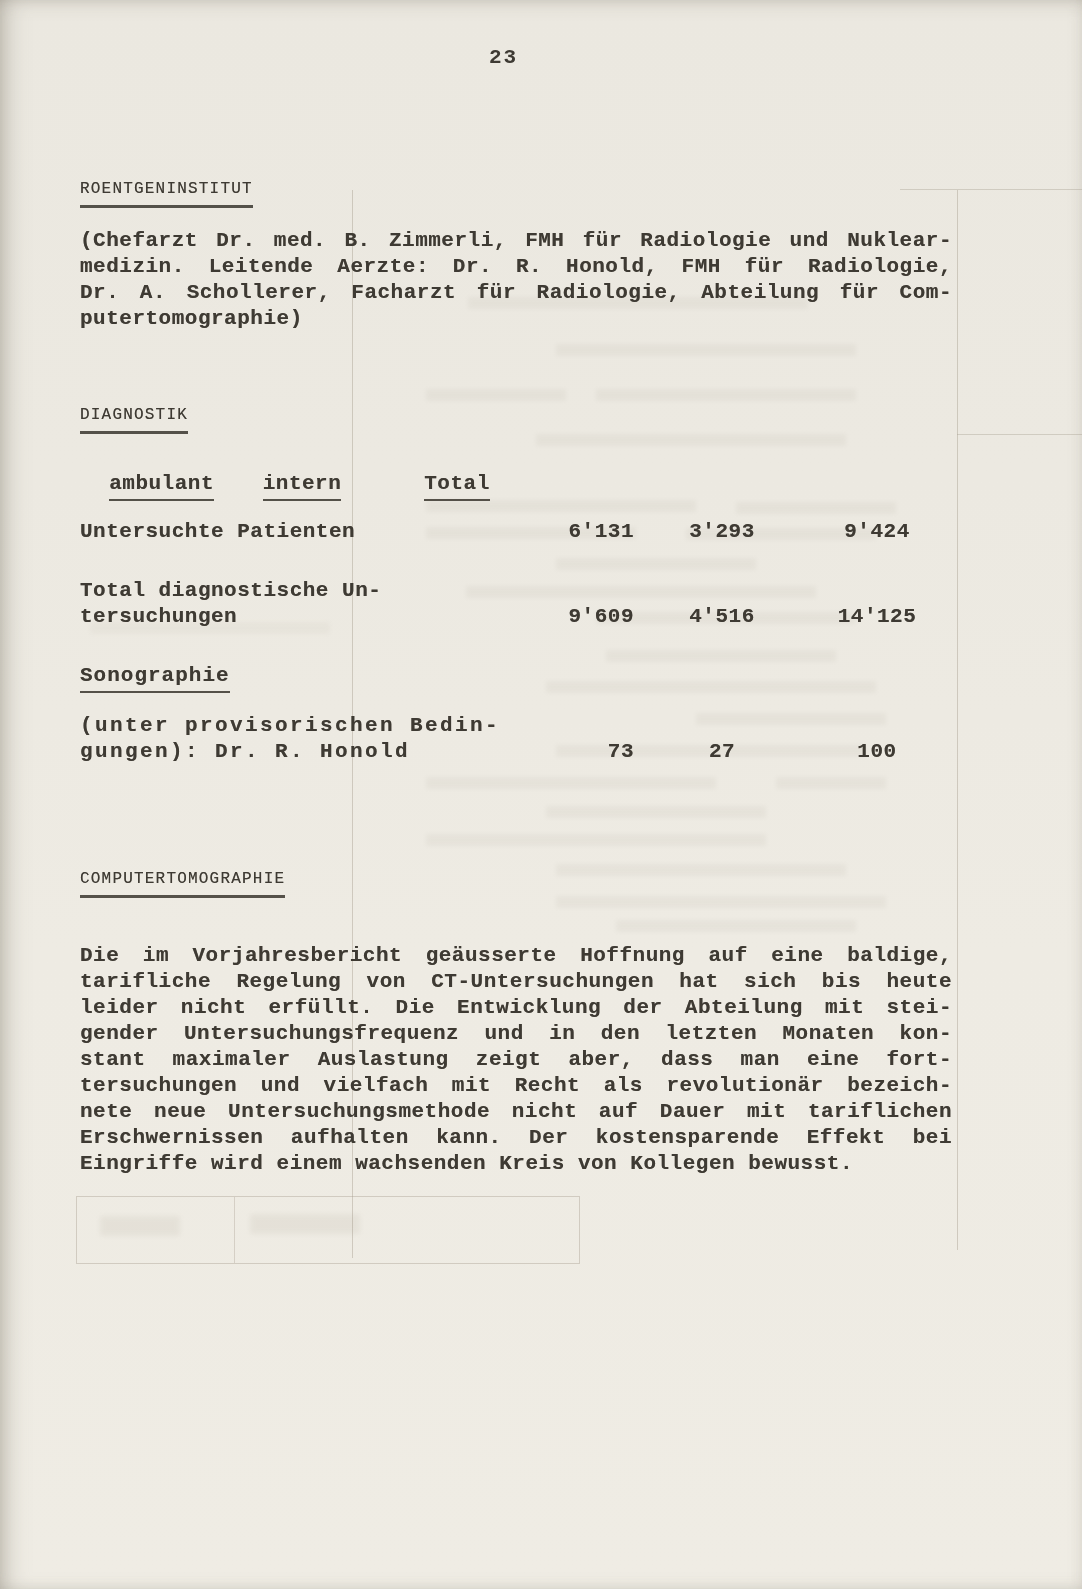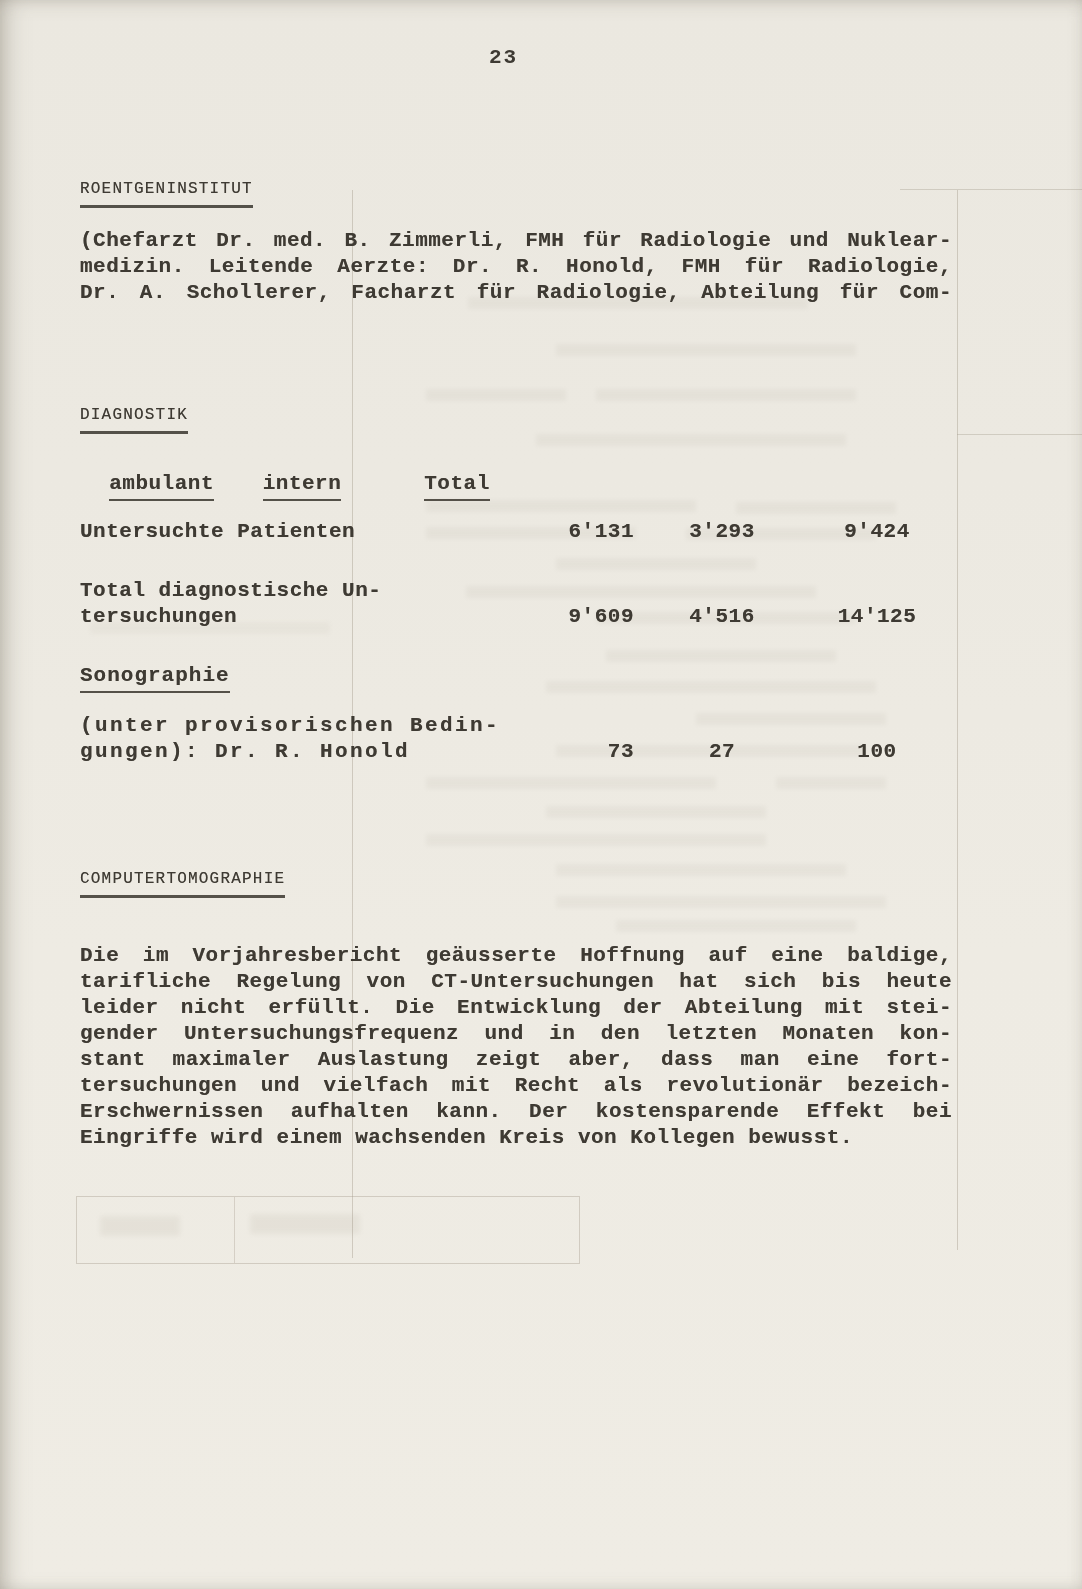--- a/index.html
+++ b/index.html
@@ -100,20 +100,21 @@
 
   <div class="abs pgnum" style="left:489px;top:46px;">23</div>
 
   <div class="abs content" style="top:176px;">
     <span class="heading">ROENTGENINSTITUT</span>
   </div>
   <div class="abs content" style="top:228px;">
     <div class="line just">(Chefarzt Dr. med. B. Zimmerli, FMH für Radiologie und Nuklear-</div>
     <div class="line just">medizin. Leitende Aerzte: Dr. R. Honold, FMH für Radiologie,</div>
     <div class="line just">Dr. A. Schollerer, Facharzt für Radiologie, Abteilung für Com-</div>
+    <div class="line">putertomographie)</div>
   </div>
 
   <div class="abs content" style="top:402px;">
     <span class="heading">DIAGNOSTIK</span>
   </div>
 
   <div class="abs content trow" style="top:471px;">
     <div class="tc1 line">
       <span class="ul">ambulant</span>
     </div>
@@ -161,17 +162,18 @@
   <div class="abs content" style="top:866px;">
     <span class="heading">COMPUTERTOMOGRAPHIE</span>
   </div>
   <div class="abs content" style="top:943px;">
     <div class="line just">Die im Vorjahresbericht geäusserte Hoffnung auf eine baldige,</div>
     <div class="line just">tarifliche Regelung von CT-Untersuchungen hat sich bis heute</div>
     <div class="line just">leider nicht erfüllt. Die Entwicklung der Abteilung mit stei-</div>
     <div class="line just">gender Untersuchungsfrequenz und in den letzten Monaten kon-</div>
     <div class="line just">stant maximaler Auslastung zeigt aber, dass man eine fort-</div>
     <div class="line just">tersuchungen und vielfach mit Recht als revolutionär bezeich-</div>
+    <div class="line just">nete neue Untersuchungsmethode nicht auf Dauer mit tariflichen</div>
     <div class="line just">Erschwernissen aufhalten kann. Der kostensparende Effekt bei</div>
     <div class="line">Eingriffe wird einem wachsenden Kreis von Kollegen bewusst.</div>
   </div>
 
 </div>
 
 </body></html>

